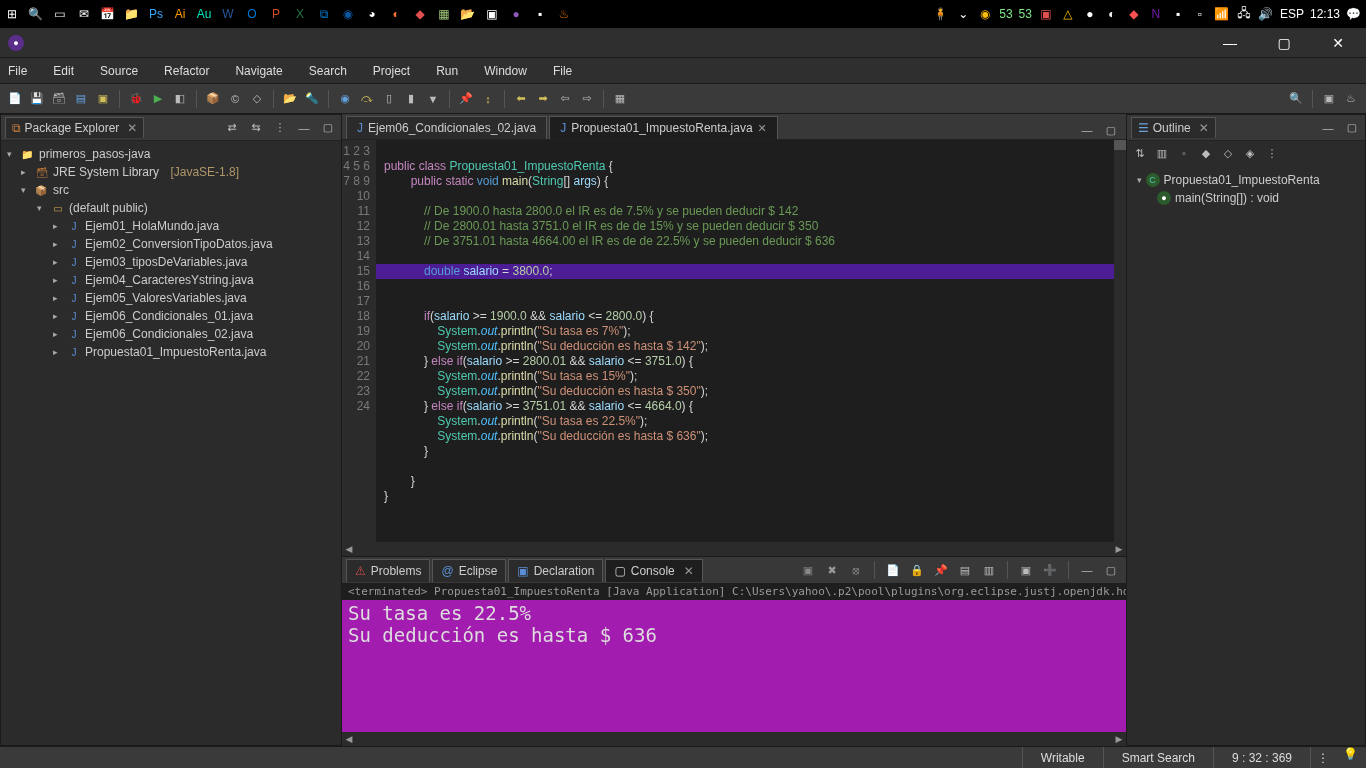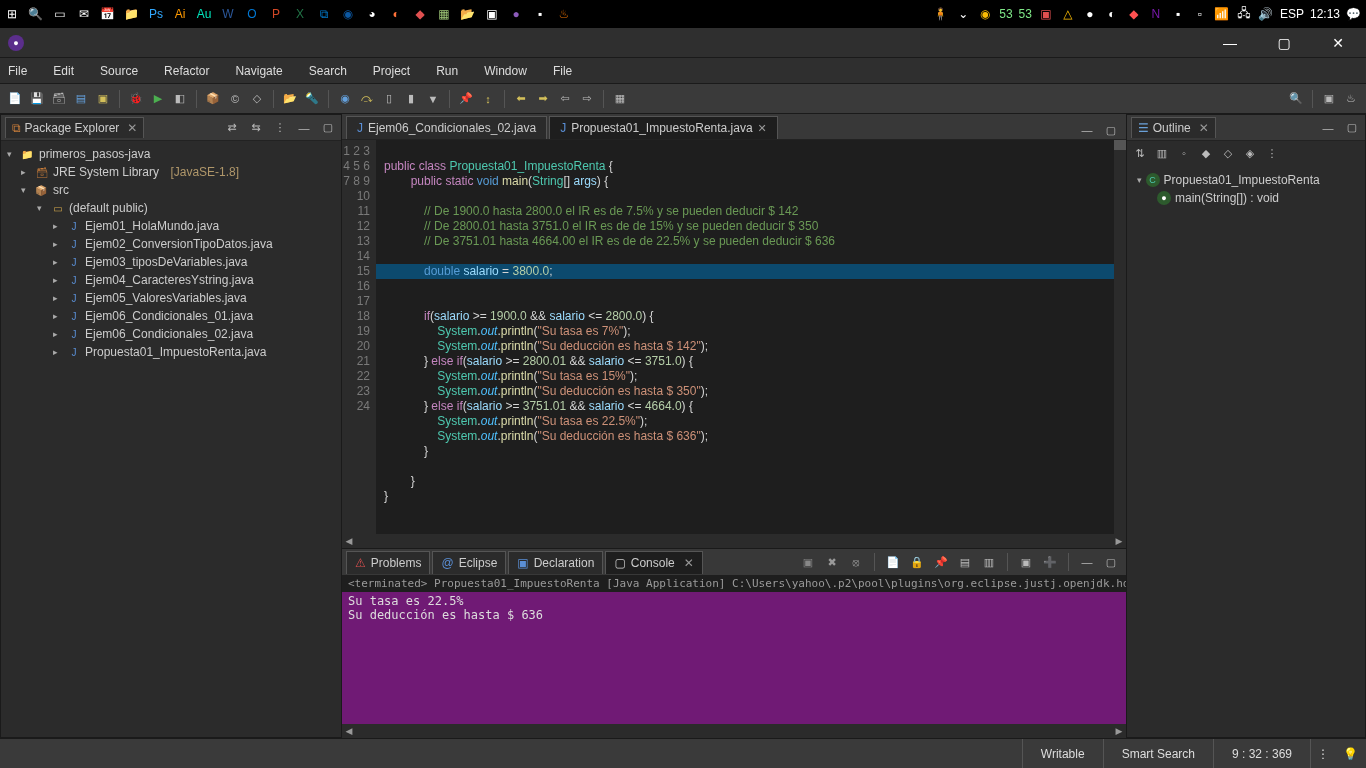--- a/index.html
+++ b/index.html
@@ -47,21 +47,21 @@
 
 
 .editor-area { flex:1; display:flex; flex-direction:column; min-width:0;}
 .editor-tabs { height:26px; background:#383838; display:flex; align-items:flex-end; padding-left:4px; gap:2px; border-bottom:1px solid #222;}
 .editor-tabs .etab { display:flex; align-items:center; gap:5px; padding:4px 10px; background:#2b2b2b; border:1px solid #555; border-bottom:none; color:#ccc;}
 .editor-tabs .etab.active { background:#1e1e1e; }
 .editor-tabs .etab .close{color:#999;font-size:11px;}
 .editor-body { flex:1; display:flex; background:#1e1e1e; font-family:Consolas,monospace; font-size:13px; min-height:0; position:relative;}
 .gutter { width:34px; background:#2b2b2b; color:#7a7a7a; text-align:right; padding:4px 6px 4px 0; line-height:15px; user-select:none;}
 .code { flex:1; padding:4px 0 4px 8px; line-height:15px; color:#d4d4d4; white-space:pre; overflow:auto;}
-.hl-line { background:#0c4a6e; display:block; margin-left:-8px; padding-left:8px;}
+.hl-line { background:#4c1d95; display:block; margin-left:-8px; padding-left:8px;}
 .tok-kw{color:#c586c0;} .tok-kw2{color:#569cd6;} .tok-type{color:#4ec9b0;} .tok-fn{color:#dcdcaa;}
 .tok-var{color:#9cdcfe;} .tok-str{color:#ce9178;} .tok-num{color:#b5cea8;} .tok-com{color:#6a9955;} .tok-field{color:#4fc1ff; font-style:italic;}
 .vruler { position:absolute; right:0; top:0; bottom:0; width:12px; background:#2b2b2b;}
 .hscroll { height:14px; background:#2b2b2b; display:flex; align-items:center;}
 .hscroll .arrow{width:14px;text-align:center;color:#999;font-size:9px;}
 .hscroll .track{flex:1;}
 
 
 .outline { width:240px; }
 .outline .body { padding:6px 4px; }
@@ -70,24 +70,24 @@
 .out-method{color:#fff; background:#2d5a2d; border-radius:50%; width:14px;height:14px;font-size:9px;display:flex;align-items:center;justify-content:center;}
 .out-toolbar{display:flex;gap:4px;padding:3px 4px;color:#888;}
 
 
 .bottom { height:190px; border-top:1px solid #1a1a1a; display:flex; flex-direction:column; min-height:0;}
 .bottom-hdr { height:26px; display:flex; align-items:center; background:#383838; padding-left:4px; gap:2px;}
 .bottom-hdr .btab{display:flex;align-items:center;gap:5px;padding:4px 8px;background:#2b2b2b;border:1px solid #555;border-bottom:none;color:#ccc;}
 .bottom-hdr .btab.active{background:#1e1e1e;}
 .bottom-hdr .bactions{margin-left:auto;display:flex;gap:6px;color:#bbb;padding-right:6px;}
 .console-desc{background:#1e1e1e;color:#9a9a9a;padding:2px 6px;font-family:Consolas,monospace;font-size:11px;white-space:nowrap;overflow:hidden;}
-.console-body{flex:1;background:#701a75;color:#ddd;font-family:Consolas,monospace;font-size:12px;padding:2px 6px;white-space:pre;}
-
-
-.statusbar { height:30px; background:#3a3a3a; border-top:1px solid #1a1a1a; display:flex; align-items:center;padding-left:28px;}
+.console-body{flex:1;background:#a21caf;color:#ddd;font-family:Consolas,monospace;font-size:19px;padding:2px 6px;white-space:pre;}
+
+
+.statusbar { height:22px; background:#3a3a3a; border-top:1px solid #1a1a1a; display:flex; align-items:flex-start;padding-left:28px;}
 .statusbar .cell{border-left:1px solid #555;padding:0 18px;height:100%;display:flex;align-items:center;color:#ddd;}
 .statusbar .spacer{flex:1;}
 .bulb{color:#e6c24b;margin:0 8px;}
 </style>
 </head>
 <body>
 
 <div class="taskbar">
   <span class="tb-icon">⊞</span>
   <span class="tb-icon">🔍</span>

